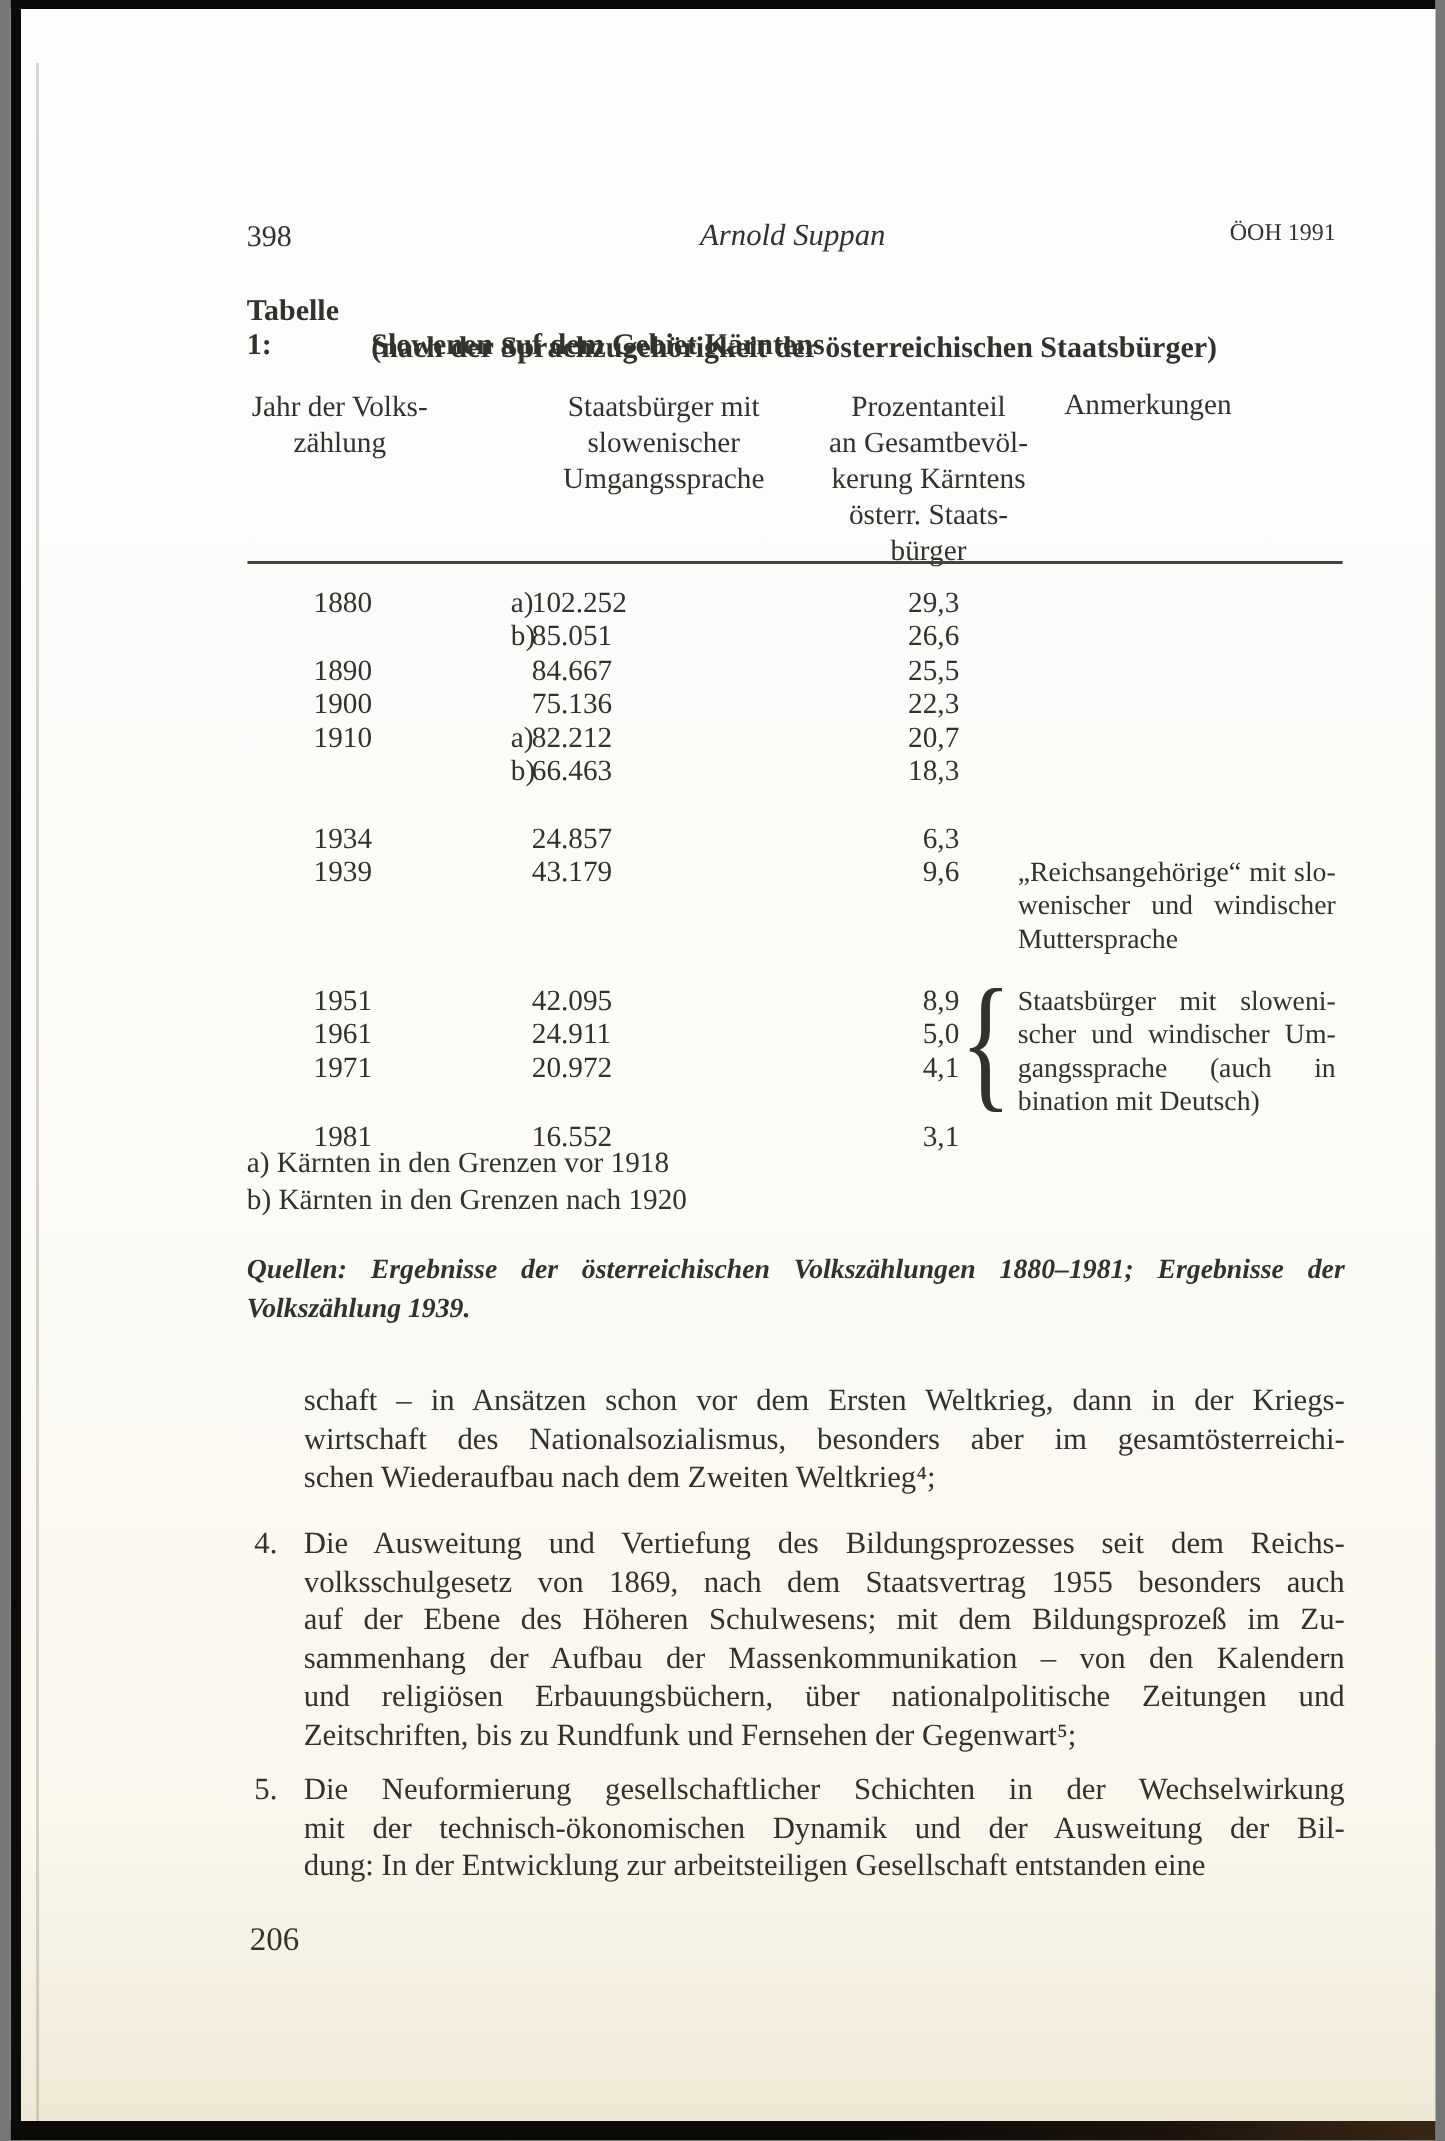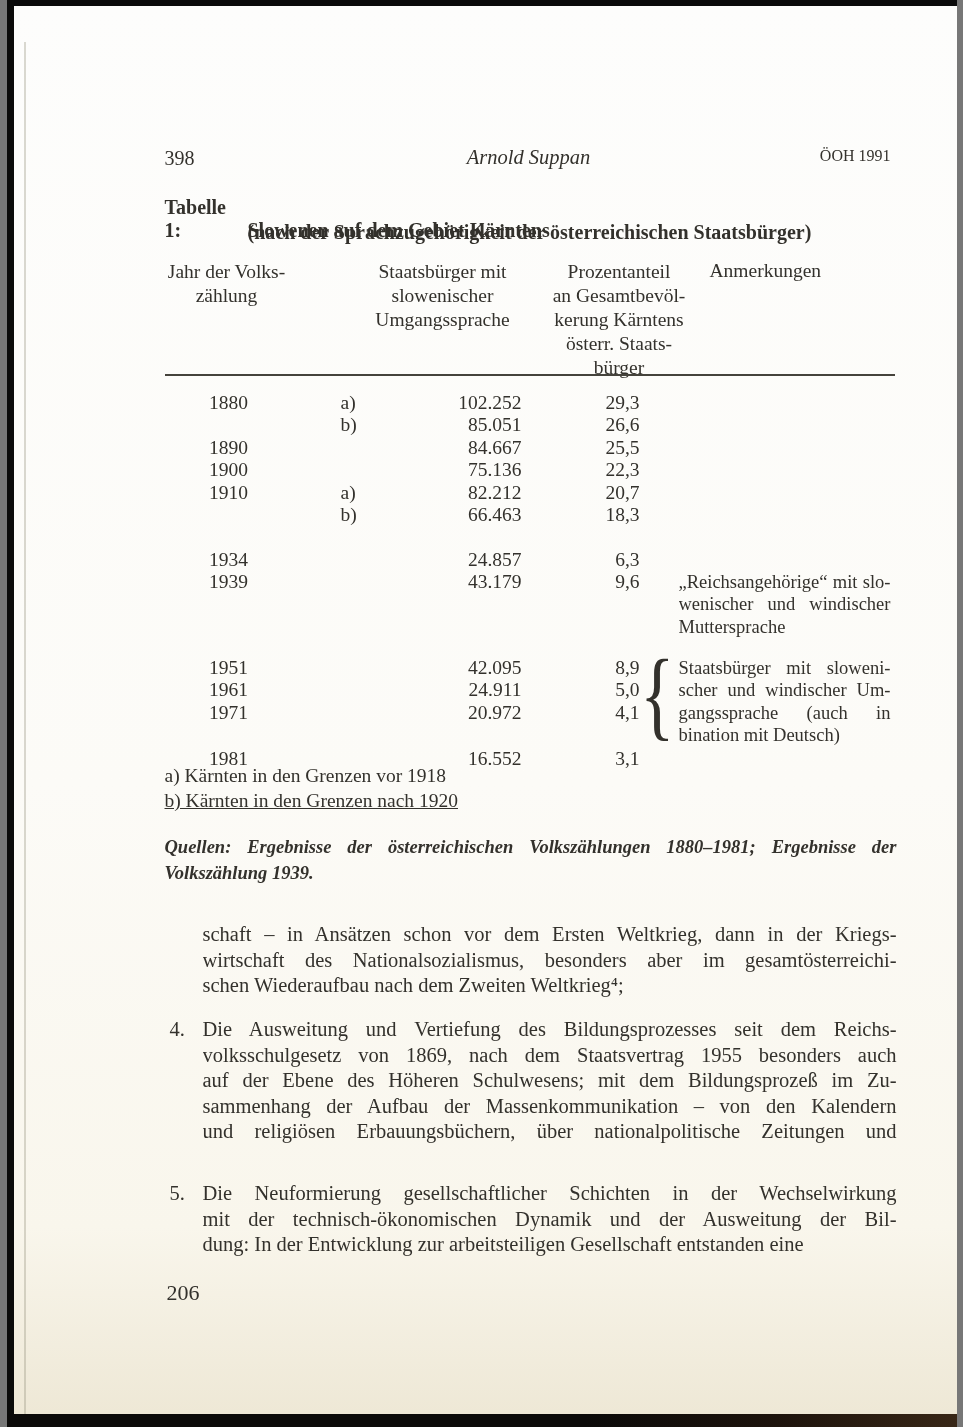--- a/index.html
+++ b/index.html
@@ -23,30 +23,30 @@
   #tbl-subtitle{left:241px;top:221px;font-size:20px;}
   .chdr{top:260px;font-size:19.5px;line-height:24px;text-align:center;}
   #ch-year{left:152px;width:136px;}
   #ch-cit{left:355px;width:162px;}
   #ch-pct{left:535px;width:155px;}
   #ch-notes{left:703px;top:260px;font-size:19.5px;}
   #rule{left:158px;top:374px;width:730px;height:2px;background:#45433c;}
   .trow{left:0;width:963px;height:23px;font-size:19.5px;line-height:22.4px;}
   .cy{position:absolute;left:160px;width:124px;text-align:center;}
   .cm{position:absolute;left:334px;width:42px;}
-  .cv{position:absolute;left:348px;width:119px;text-align:right;padding-left:48px;}
+  .cv{position:absolute;left:348px;width:119px;text-align:left;}
   .cp{position:absolute;left:556px;width:77px;text-align:right;}
   .notebox{width:212px;font-size:18.5px;line-height:22.4px;}
   #note1939{left:672px;top:571px;}
   #note2{left:672px;top:657px;}
   .lh22{height:22.4px;}
   #brace{left:633px;top:644px;font-size:100px;line-height:102px;
     transform:scaleX(.72);transform-origin:left center;}
   .fn{left:158px;font-size:19.5px;}
-  #fn-a{top:765px;} #fn-b{top:790px;text-decoration:underline;}
+  #fn-a{top:765px;} #fn-b{top:790px;}
   #sources{left:158px;top:835px;width:732px;font-size:18.5px;line-height:25.5px;
     font-style:italic;font-weight:600;}
   .lh255{height:25.5px;}
   .bodytxt{font-size:20.5px;line-height:25.6px;}
   .lh25{height:25.6px;}
   #para-cont{left:196px;top:922px;width:694px;}
   #item4-num{left:163px;top:1017px;}
   #item4{left:196px;top:1017px;width:694px;}
   #item5-num{left:163px;top:1181px;}
   #item5{left:196px;top:1181px;width:694px;}
@@ -190,20 +190,21 @@
     <div class="ln lh25">schen Wiederaufbau nach dem Zweiten Weltkrieg⁴;</div>
   </div>
 
   <div class="abs bodytxt" id="item4-num">4.</div>
   <div class="abs bodytxt" id="item4">
     <div class="ln jl lh25">Die Ausweitung und Vertiefung des Bildungsprozesses seit dem Reichs-</div>
     <div class="ln jl lh25">volksschulgesetz von 1869, nach dem Staatsvertrag 1955 besonders auch</div>
     <div class="ln jl lh25">auf der Ebene des Höheren Schulwesens; mit dem Bildungsprozeß im Zu-</div>
     <div class="ln jl lh25">sammenhang der Aufbau der Massenkommunikation – von den Kalendern</div>
     <div class="ln jl lh25">und religiösen Erbauungsbüchern, über nationalpolitische Zeitungen und</div>
+    <div class="ln lh25">Zeitschriften, bis zu Rundfunk und Fernsehen der Gegenwart⁵;</div>
   </div>
 
   <div class="abs bodytxt" id="item5-num">5.</div>
   <div class="abs bodytxt" id="item5">
     <div class="ln jl lh25">Die Neuformierung gesellschaftlicher Schichten in der Wechselwirkung</div>
     <div class="ln jl lh25">mit der technisch-ökonomischen Dynamik und der Ausweitung der Bil-</div>
     <div class="ln lh25">dung: In der Entwicklung zur arbeitsteiligen Gesellschaft entstanden eine</div>
   </div>
 
   <div class="abs" id="footer-num">206</div>

